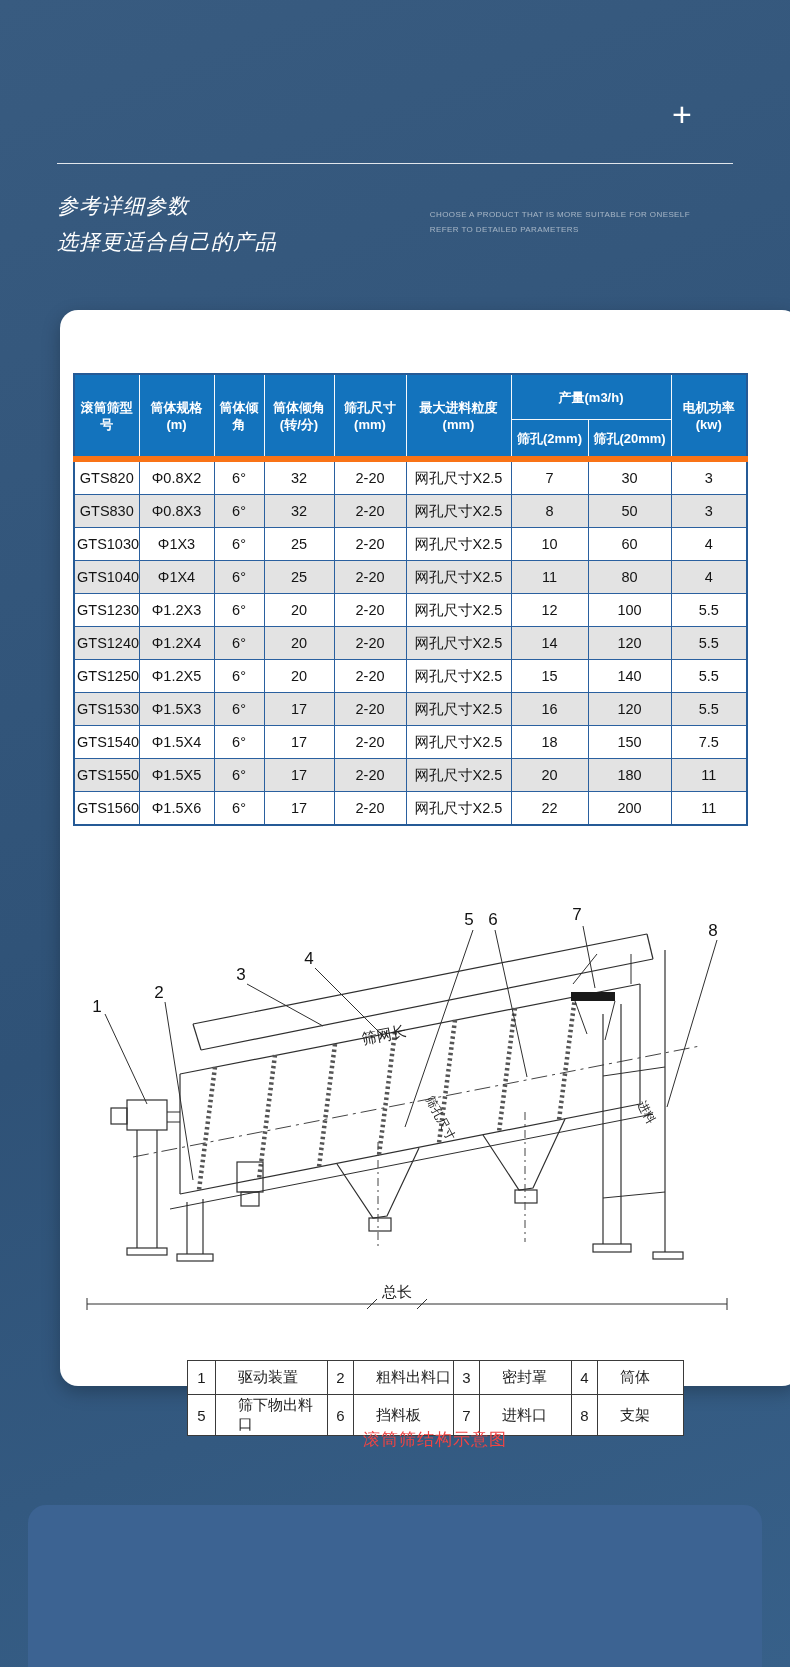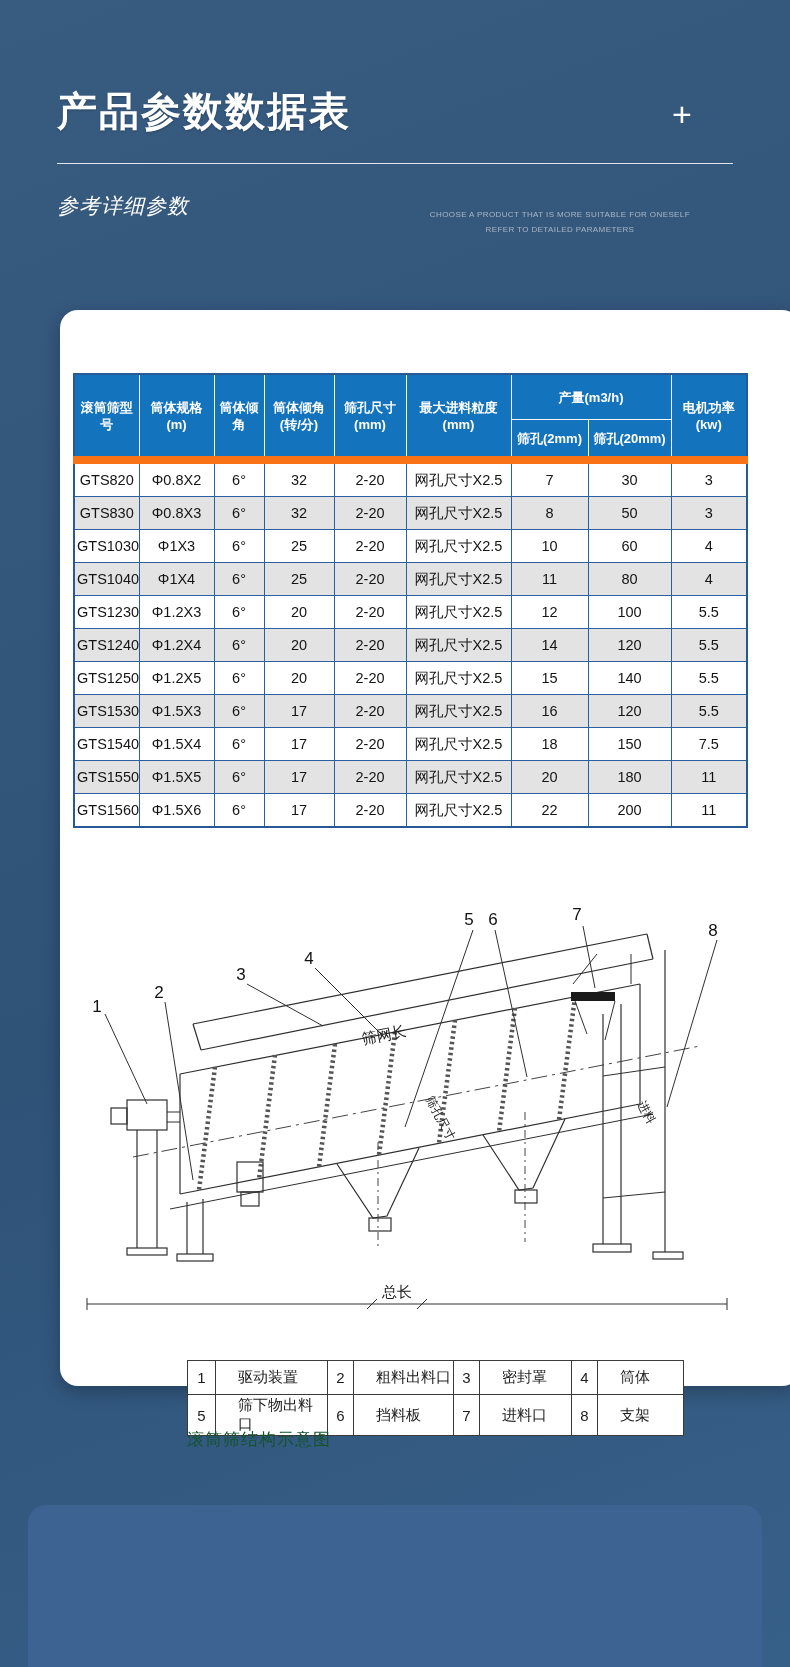--- a/index.html
+++ b/index.html
@@ -27,21 +27,21 @@
   }
   .title-divider{
     position:absolute;left:57px;top:163px;width:676px;height:1px;
     background:rgba(255,255,255,.85);
   }
   .subtitle{
     position:absolute;left:57px;top:188px;
     font-size:21px;color:#ffffff;line-height:36px;letter-spacing:1px;font-style:italic;
   }
   .tagline{
-    position:absolute;right:100px;top:207px;text-align:center;
+    position:absolute;right:100px;top:207px;text-align:left;
     font-size:8px;color:rgba(255,255,255,.55);line-height:15px;letter-spacing:.4px;
   }
   
   .card{
     position:absolute;left:25px;top:310px;width:740px;height:1076px;
     background:#ffffff;border-radius:18px;
     box-shadow:0 6px 18px rgba(0,0,0,.25);
     margin-left:35px;
   }
   
@@ -53,21 +53,21 @@
   table.spec thead th{
     background:#1373bd;color:#ffffff;font-weight:700;font-size:13px;
     border:1px solid #f5f8fb;padding:2px 1px;line-height:17px;
   }
   table.spec thead tr:first-child th{height:40px;}
   table.spec thead tr:last-child th{height:32px;}
   table.spec tbody td{
     border:1px solid #2a609f;height:32px;padding:0 2px;
     font-size:14.5px;color:#141414;text-align:center;background:#ffffff;
   }
-  table.spec tbody tr:first-child td{border-top:8px solid #f97316;}
+  table.spec tbody tr:first-child td{border-top:6px solid #f97316;}
   table.spec tbody tr:nth-child(even) td{background:#e3e3e3;}
   
   .diagram{position:absolute;left:15px;top:552px;width:710px;height:500px;}
   .diagram svg{display:block;}
   .dwg{stroke:#2f2f2f;stroke-width:1.2;fill:none;}
   .dwg-thin{stroke:#2f2f2f;stroke-width:1;fill:none;}
   .mesh{stroke:#555;stroke-width:4.5;stroke-dasharray:2.5,3;fill:none;}
   .axis{stroke:#444;stroke-width:1;stroke-dasharray:16,5,3,5;fill:none;}
   .cdash{stroke:#444;stroke-width:1;stroke-dasharray:8,4,2,4;fill:none;}
   .callout-num{font-size:17px;fill:#111;font-family:"Liberation Sans",sans-serif;}
@@ -76,39 +76,39 @@
   .legend-wrap{position:absolute;left:127px;top:1050px;width:496px;}
   table.legend{
     border-collapse:collapse;table-layout:fixed;width:496px;border:1.5px solid #3a3a3a;
   }
   table.legend td{
     border:1px solid #3a3a3a;height:31px;font-size:15px;color:#1c1c1c;background:#ffffff;
   }
   table.legend td.lg-num{text-align:center;}
   table.legend td.lg-label{padding-left:22px;text-align:left;}
   .diagram-caption{
-    position:absolute;left:127px;top:1118px;width:496px;
-    font-size:17px;color:#14532d;letter-spacing:1px;
+    position:absolute;left:127px;top:1118px;width:496px;text-align:center;
+    font-size:17px;color:#ef4444;letter-spacing:1px;
   }
   
   .bottom-panel{
     position:absolute;left:28px;top:1505px;width:734px;height:162px;
     background:#3c6392;border-radius:18px 18px 0 0;
   }
 </style>
 </head>
 <body>
 
 <div class="page">
 
-  <div class="page-title">产品参数数据表</div>
   <div class="plus-btn">+</div>
   <div class="title-divider"></div>
   <div class="subtitle">
     <div>参考详细参数</div>
+    <div>选择更适合自己的产品</div>
   </div>
   <div class="tagline">
     <div>CHOOSE A PRODUCT THAT IS MORE SUITABLE FOR ONESELF</div>
     <div>REFER TO DETAILED PARAMETERS</div>
   </div>
 
   <div class="card">
 
     <div class="spec-table-wrap">
       <table class="spec">

